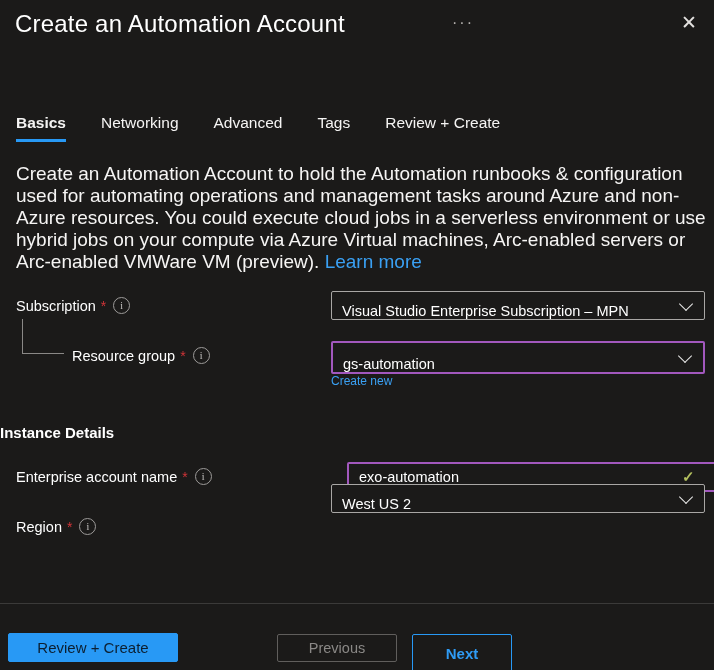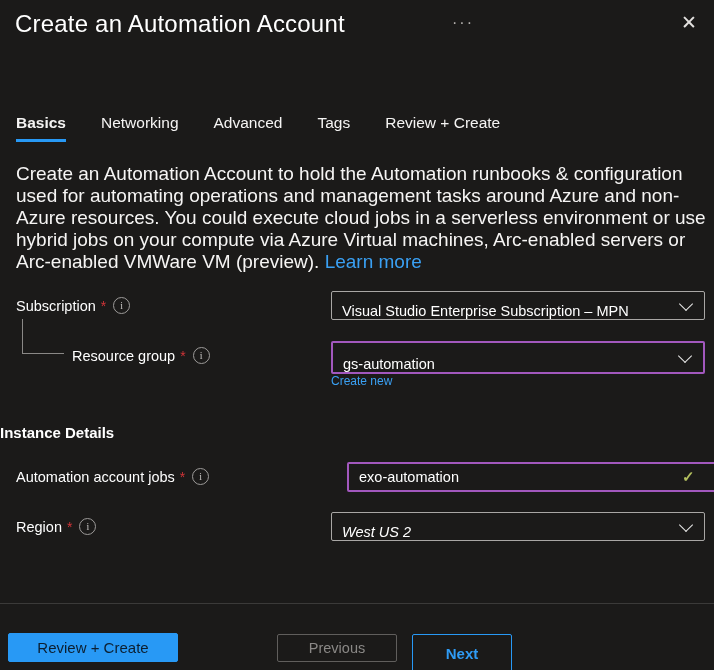--- a/index.html
+++ b/index.html
@@ -99,33 +99,33 @@
   </div>
   <div class="abs select focus-purple" style="top:341px;height:33px;">
     <span>gs-automation</span>
     <span class="chevron"></span>
   </div>
   <a class="abs link create-new">Create new</a>
 
   <div class="abs section-heading">Instance Details</div>
 
   <div class="abs field-label" style="left:16px;top:468px;">
-    <span>Automation account jobs</span>
+    <span>Enterprise account name</span>
     <span class="asterisk">*</span>
     <span class="info-icon">i</span>
   </div>
   <input class="abs textfield focus-purple" style="top: 462px; height: 30px;" type="text" value="exo-automation">
   <span class="abs check-icon">✓</span>
 
   <div class="abs field-label" style="left:16px;top:518px;">
     <span>Region</span>
     <span class="asterisk">*</span>
     <span class="info-icon">i</span>
   </div>
-  <div class="abs select" style="top:512px;font-style:italic;">
+  <div class="abs select" style="top:484px;">
     <span>West US 2</span>
     <span class="chevron"></span>
   </div>
 
   <div class="abs divider"></div>
   <div class="abs btn btn-primary">Review + Create</div>
   <div class="abs btn btn-secondary">Previous</div>
   <div class="abs btn btn-outline-accent">Next</div>
 
 </div>

